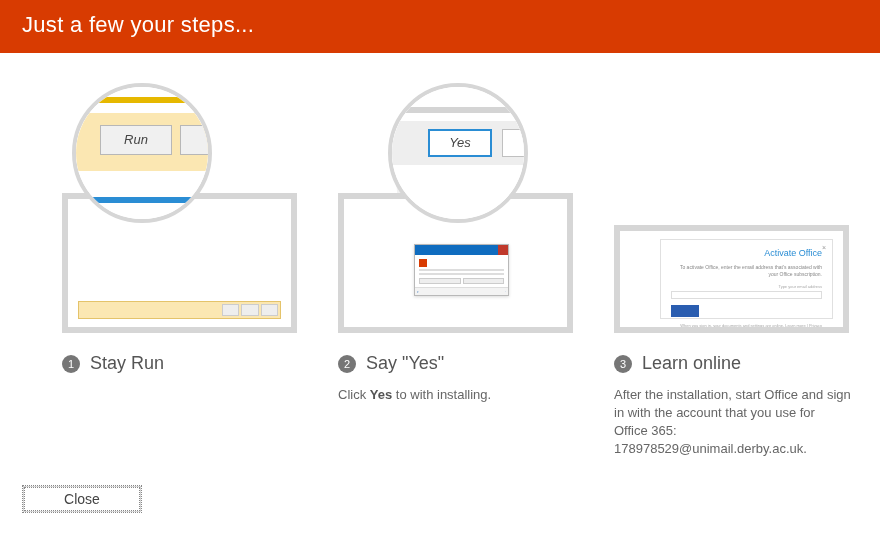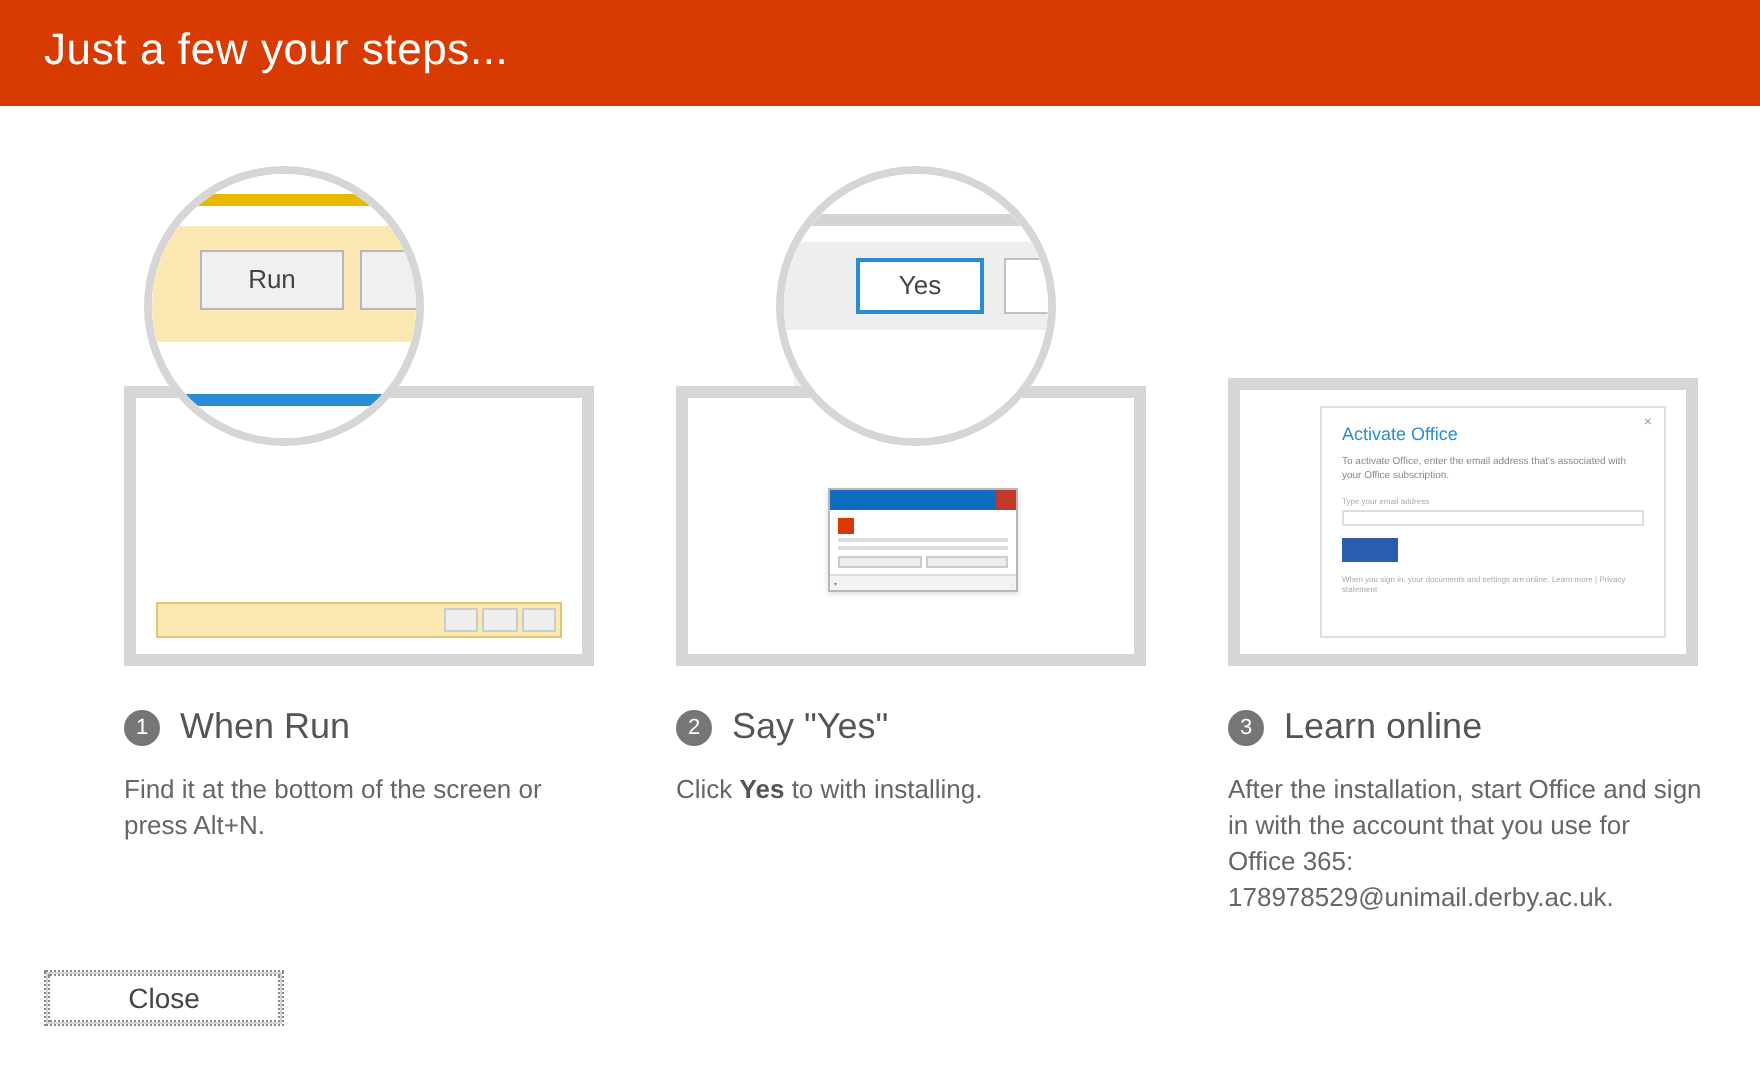--- a/index.html
+++ b/index.html
@@ -4,21 +4,21 @@
 <style>
   * { box-sizing: border-box; margin: 0; padding: 0; }
   html, body { width: 880px; height: 535px; font-family: "Segoe UI", Arial, sans-serif; background: #fff; color: #555; overflow: hidden; }
   .header { background: #d83b01; height: 53px; padding: 12px 22px; border-bottom: 1px solid #d83b01; }
   .header h1 { color: #fff; font-weight: 300; font-size: 22px; letter-spacing: 0.3px; }
   .content { padding: 0 20px; }
   .steps { display: flex; gap: 30px; padding: 20px 0 0 42px; }
   .step { width: 255px; }
   .illus { position: relative; width: 235px; height: 260px; margin-bottom: 20px; }
   .screen { position: absolute; bottom: 0; left: 0; width: 235px; height: 140px; border: 6px solid #d6d6d6; background: #fff; overflow: hidden; }
-  .mag-circle { position: absolute; width: 140px; height: 140px; border-radius: 50%; background: #fff; border: 4px solid #d6d6d6; overflow: hidden; display: flex; align-items: center; justify-content: center; }
+  .mag-circle { position: absolute; width: 140px; height: 140px; border-radius: 50%; background: #fff; border: 4px solid #d6d6d6; overflow: hidden; display: flex; align-items: center; justify-content: center; font-style: italic; }
   .step1-mag { top: 10px; left: 10px; }
   .step2-mag { top: 10px; left: 50px; }
   
   .mag1-inner { width: 100%; height: 100%; position: relative; background: #fff; }
   .mag1-topbar { position: absolute; top: 10px; left: 0; right: 0; height: 6px; background: #e6b800; }
   .mag1-band { position: absolute; top: 26px; left: 0; right: 0; height: 58px; background: #fbe7b2; }
   .mag1-btn { position: absolute; top: 38px; left: 24px; width: 72px; height: 30px; background: #f0f0f0; border: 1px solid #b7b7b7; font-size: 13px; line-height: 28px; text-align: center; color: #444; }
   .mag1-btn2 { position: absolute; top: 38px; left: 104px; width: 30px; height: 30px; background: #f0f0f0; border: 1px solid #b7b7b7; }
   .mag1-blue { position: absolute; bottom: 16px; left: 0; right: 0; height: 6px; background: #2a8dd4; }
   
@@ -44,21 +44,21 @@
   .uac-btns { display:flex; gap:2px; margin-top:3px; }
   .uac-btns div { flex:1; height:6px; background:#eee; border:1px solid #ccc; }
   .uac-foot { position:absolute; bottom:0; left:0; right:0; height:8px; background:#f3f3f3; border-top:1px solid #ddd; }
   .uac-foot-l { position:absolute; left:2px; bottom:1px; font-size:3px; color:#5a8cc7; }
   .uac-foot-r { position:absolute; right:2px; bottom:1px; font-size:3px; color:#5a8cc7; }
   
   .cone2a { position:absolute; width:0;height:0; border-style:solid; border-width:0 0 140px 10px; border-color: transparent transparent #f1f1f1 transparent; top:78px; left:56px; transform:skewX(8deg);}
   .cone2b { position:absolute; width:0;height:0; border-style:solid; border-width:0 10px 140px 0; border-color: transparent transparent #f1f1f1 transparent; top:78px; left:168px; transform:skewX(-4deg);}
   
   .step3 .illus { height: 260px; }
-  .step3 .screen { height: 144px; bottom: 0; }
+  .step3 .screen { height: 108px; bottom: 0; text-align: right; }
   .activate { position:absolute; top:8px; left:40px; right:10px; bottom:8px; background:#fff; border:1px solid #e0e0e0; padding:8px 10px; }
   .activate-title { color:#2a8dd4; font-size:9px; margin-bottom:6px; }
   .activate-sub { font-size:5px; color:#888; line-height:7px; margin-bottom:6px; }
   .activate-label { font-size:4px; color:#aaa; margin-bottom:2px; }
   .activate-input { height:8px; border:1px solid #ddd; margin-bottom:6px; }
   .activate-btn { width:28px; height:12px; background:#2a5db0; }
   .activate-foot { font-size:4px; color:#aaa; line-height:5px; margin-top:6px; }
   .activate-x { position:absolute; top:4px; right:6px; font-size:7px; color:#999; }
   
   .step-head { display: flex; align-items: center; gap: 10px; margin: 0 0 12px 0; }
@@ -101,23 +101,22 @@
             <div class="mag1-topbar"></div>
             <div class="mag1-band"></div>
             <div class="mag1-btn">Run</div>
             <div class="mag1-btn2"></div>
             <div class="mag1-blue"></div>
           </div>
         </div>
       </div>
       <div class="step-head">
         <div class="num">1</div>
-        <div class="step-title">When Run</div>
+        <div class="step-title">Stay Run</div>
       </div>
-      <div class="step-desc">Find it at the bottom of the screen or press Alt+N.</div>
     </div>
 
     <div class="step">
       <div class="illus">
         <div class="cone2a"></div>
         <div class="cone2b"></div>
         <div class="screen">
           <div class="uac">
             <div class="uac-head"></div>
             <div class="uac-x"></div>

